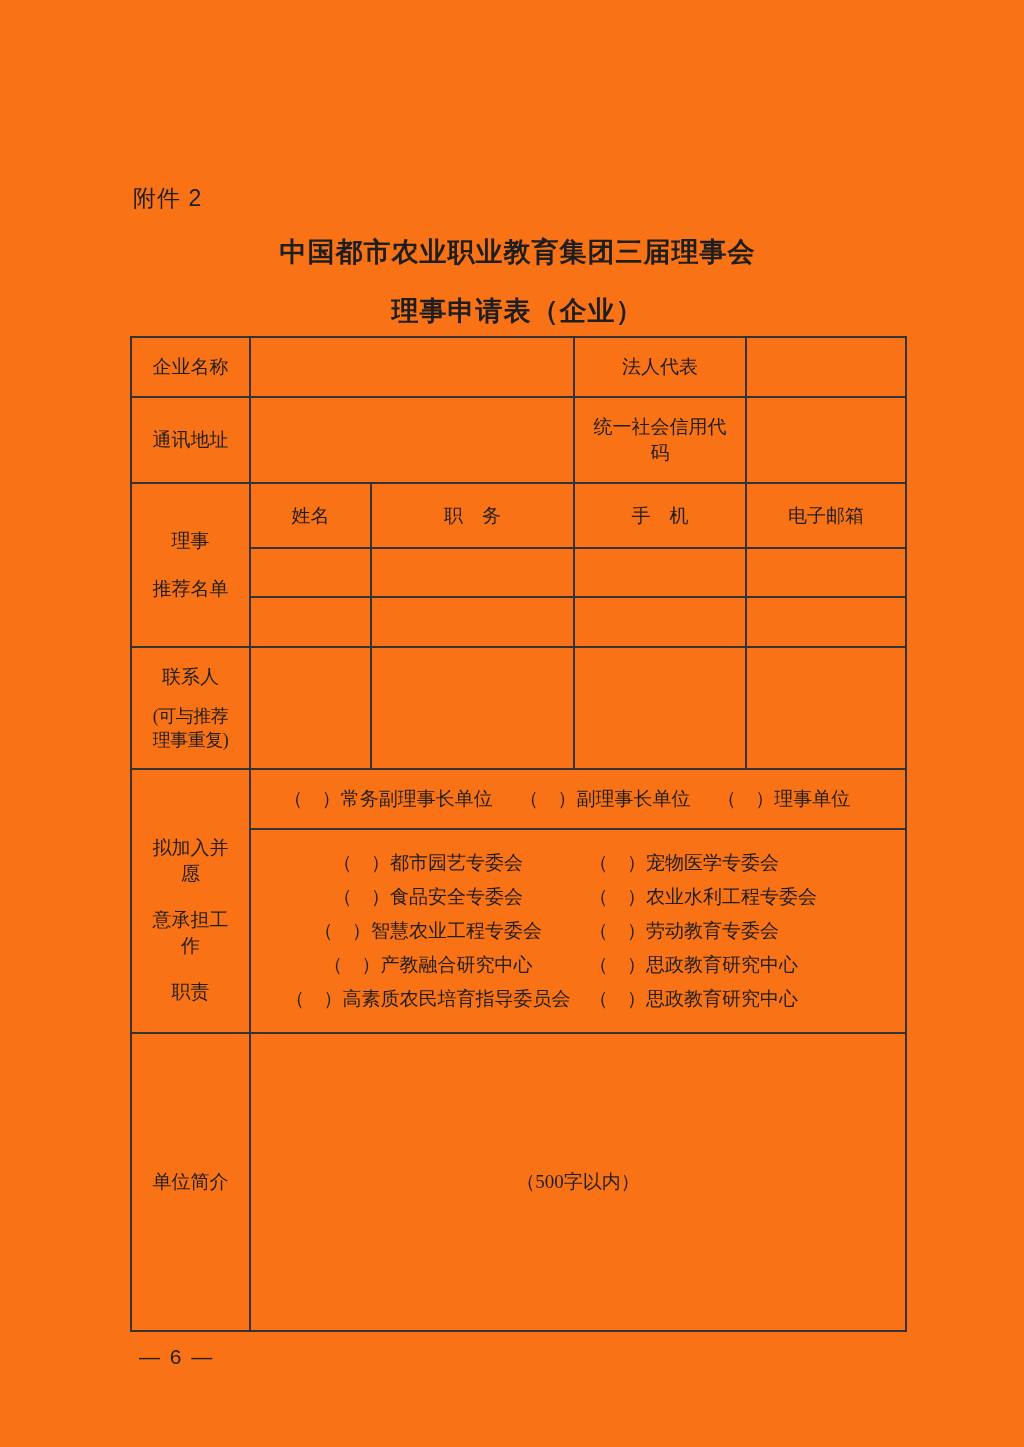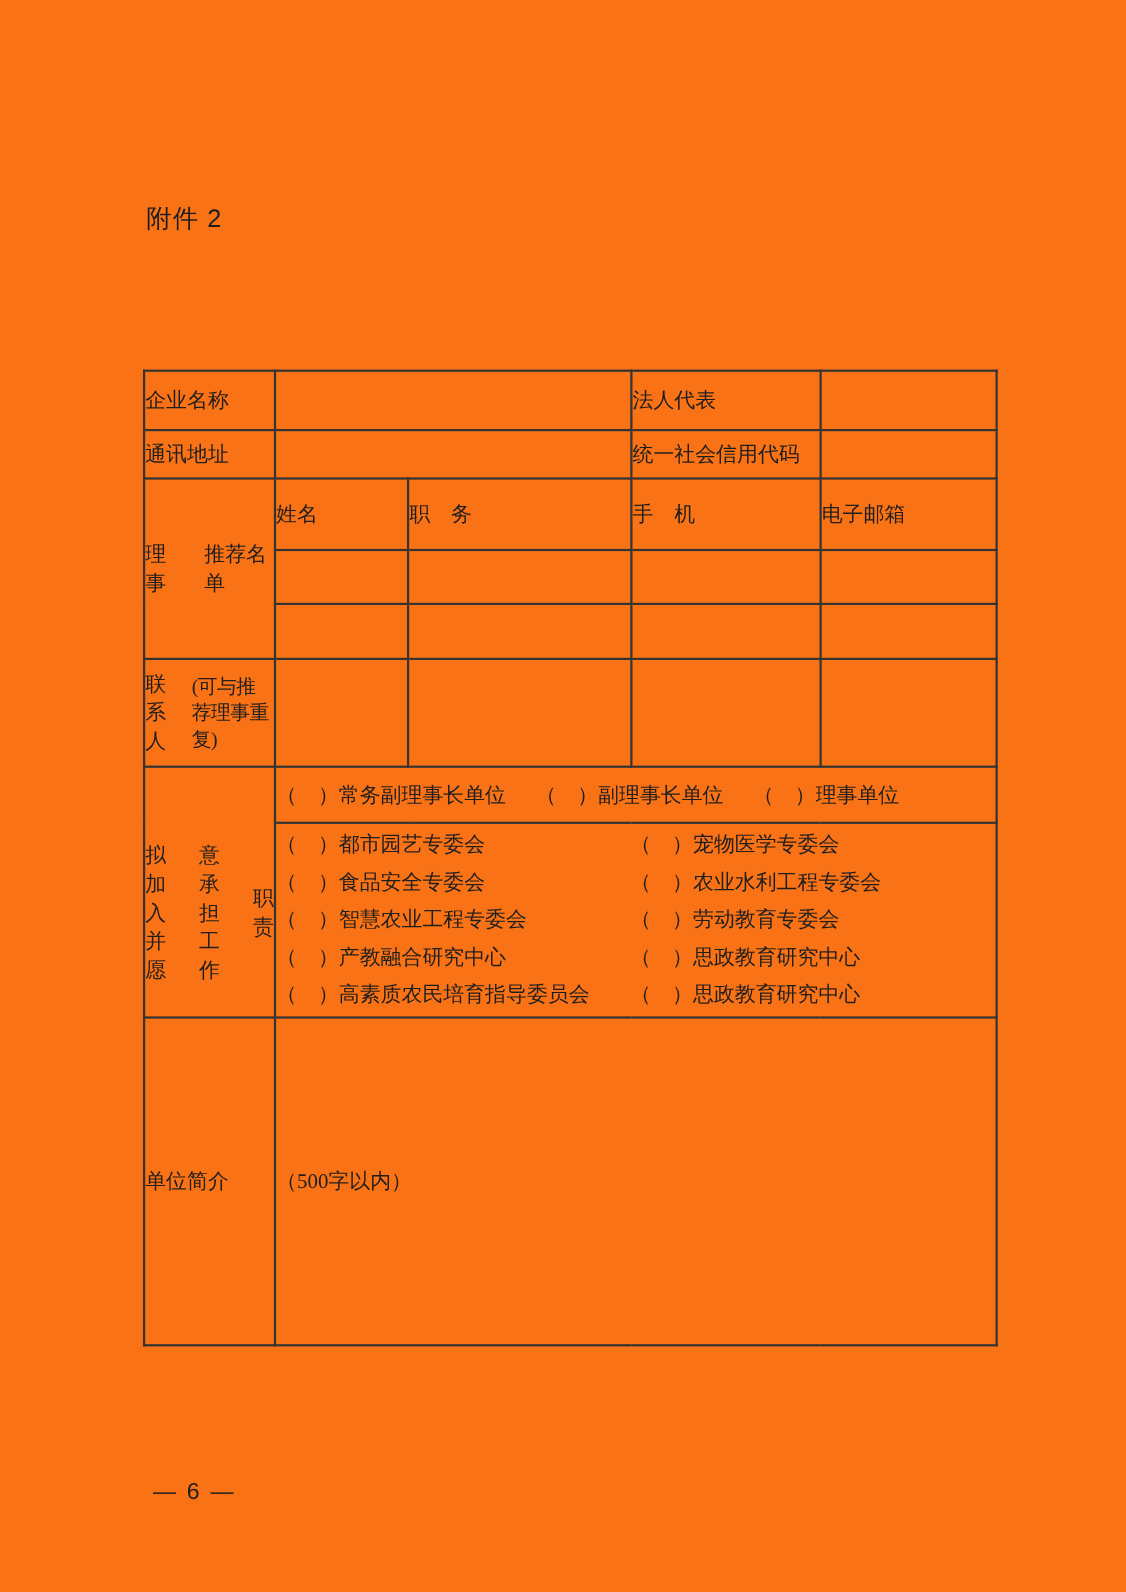--- a/index.html
+++ b/index.html
@@ -24,48 +24,50 @@
     position:absolute;left:130px;top:293px;width:775px;
     text-align:center;font-size:27px;font-weight:700;letter-spacing:1px;
   }
   table.form{
     position:absolute;left:130px;top:336px;
     width:775px;border-collapse:collapse;table-layout:fixed;
   }
   table.form td{
     border:2px solid var(--line,#333333);
     font-size:19px;
-    vertical-align:middle;
-    padding:0;
+    text-align:center;vertical-align:middle;
+    padding:16px;
     overflow:hidden;
   }
   tr.r1{height:54px;} tr.r2{height:44px;} tr.r3{height:65px;}
   tr.r4{height:49px;} tr.r5{height:50px;} tr.r6{height:98px;}
   tr.r7{height:51px;} tr.r8{height:177px;} tr.r9{height:298px;}
-  .stack{display:flex;flex-direction:row;align-items:center;justify-content:center;}
+  .stack{display:flex;flex-direction:column;align-items:center;justify-content:center;}
   .stack.g22{gap:22px;} .stack.g14{gap:14px;} .stack.g20{gap:20px;margin-top:37px;}
   .small-note{font-size:18px;letter-spacing:-0.5px;}
   td.tier-cell{text-align:left;vertical-align:middle;padding-left:13px;}
   td.tier-cell span{margin-right:22px;white-space:nowrap;}
   td.cmt-cell{text-align:left;vertical-align:top;padding:8px 0 0 48px;}
   .cmt-row{display:flex;line-height:34px;}
   .cmt-row span:first-child{width:322px;}
   td.intro-cell{text-align:left;vertical-align:top;padding:13px 0 0 14px;}
   .page-number{
     position:absolute;left:139px;top:1345px;
     font-family:"Liberation Sans","DejaVu Sans",sans-serif;
     font-size:21px;letter-spacing:2px;
   }
 </style>
 </head>
 <body>
 
 <div class="page" style="--ink: #1e1e1e; --line: #333333;">
 
   <div class="attachment">附件 2</div>
+  <div class="doc-title">中国都市农业职业教育集团三届理事会</div>
+  <div class="doc-subtitle">理事申请表（企业）</div>
 
   <table class="form">
     <colgroup>
       <col style="width:119px">
         <col style="width:121px">
         <col style="width:203px">
       <col style="width:172px">
         <col style="width:160px">
     </colgroup>
 

